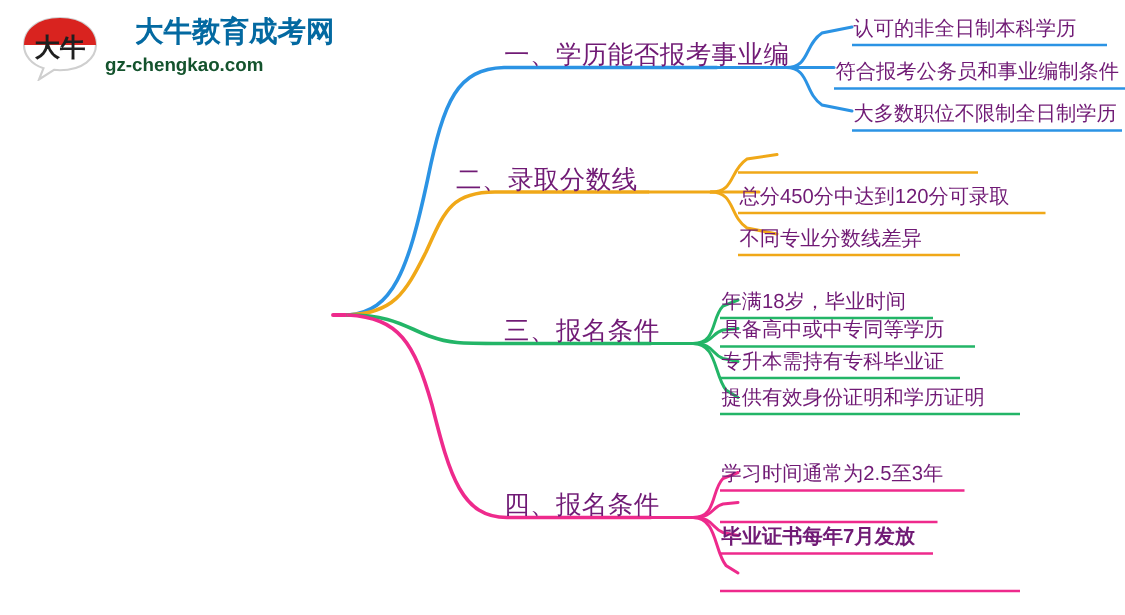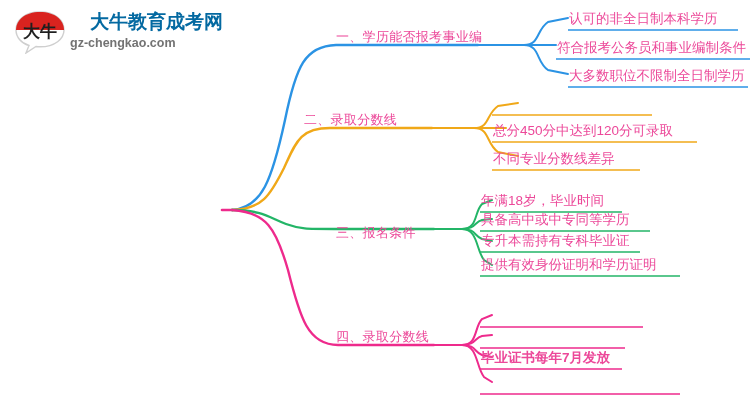--- a/index.html
+++ b/index.html
@@ -47,51 +47,51 @@
     font-weight: bold;
     color: #0369a1;
     letter-spacing: 0px;
     line-height: 22px;
     white-space: nowrap;
     margin-left: 20px;
   }
   .logo-sub {
     font-size: 12.5px;
     font-weight: bold;
-    color: #737373;
+    color: #14532d;
     line-height: 16px;
     margin-top: 2px;
     white-space: nowrap;
   }
 
   
   #links {
     position: absolute;
     left: 0;
     top: 0;
     width: 750px;
     height: 410px;
   }
 
   
   .node {
     position: absolute;
     white-space: nowrap;
-    color: #ec4899;
+    color: #701a75;
   }
   #root-node {
     font-size: 15.5px;
     line-height: 18px;
     left: 6px;
     top: 200px;
     font-weight: normal;
     letter-spacing: -0.2px;
   }
   .branch-node {
-    font-size: 13px;
+    font-size: 17px;
     line-height: 17px;
     letter-spacing: 0.3px;
     font-family: Liberation Serif, serif;
   }
   .leaf-node {
     font-size: 13.5px;
     line-height: 16px;
     letter-spacing: 0px;
   }
 </style>
@@ -157,30 +157,31 @@
 
     <path d="M480 327 L643 327" stroke="#ee2a8c" stroke-width="1.7" fill="none"></path>
     <path d="M480 348 L625 348" stroke="#ee2a8c" stroke-width="1.7" fill="none"></path>
     <path d="M480 369 L622 369" stroke="#ee2a8c" stroke-width="1.7" fill="none"></path>
     <path d="M480 394 L680 394" stroke="#ee2a8c" stroke-width="1.7" fill="none"></path>
   </svg>
 
 
   <div class="node branch-node" style="left:336px; top:28px;">一、学历能否报考事业编</div>
   <div class="node branch-node" style="left:304px; top:111px;">二、录取分数线</div>
-  <div class="node branch-node" style="left:336px; top:224px;">三、报名条件</div>
-  <div class="node branch-node" style="left:336px; top:328px;">四、录取分数线</div>
+  <div class="node branch-node" style="left:336px; top:212px;">三、报名条件</div>
+  <div class="node branch-node" style="left:336px; top:328px;">四、报名条件</div>
 
   <div class="node leaf-node" style="left:569px; top:11px;">认可的非全日制本科学历</div>
   <div class="node leaf-node" style="left:557px; top:40px;">符合报考公务员和事业编制条件</div>
   <div class="node leaf-node" style="left:569px; top:68px;">大多数职位不限制全日制学历</div>
 
   <div class="node leaf-node" style="left:493px; top:123px;">总分450分中达到120分可录取</div>
   <div class="node leaf-node" style="left:493px; top:151px;">不同专业分数线差异</div>
 
   <div class="node leaf-node" style="left:481px; top:193px;">年满18岁，毕业时间</div>
   <div class="node leaf-node" style="left:481px; top:233px;">专升本需持有专科毕业证</div>
   <div class="node leaf-node" style="left:481px; top:212px;">具备高中或中专同等学历</div>
   <div class="node leaf-node" style="left:481px; top:257px;">提供有效身份证明和学历证明</div>
 
+  <div class="node leaf-node" style="left:481px; top:308px;">学习时间通常为2.5至3年</div>
   <div class="node leaf-node" style="left:481px; top:350px;font-weight:bold;">毕业证书每年7月发放</div>
 
 </div>
 
 </body></html>

